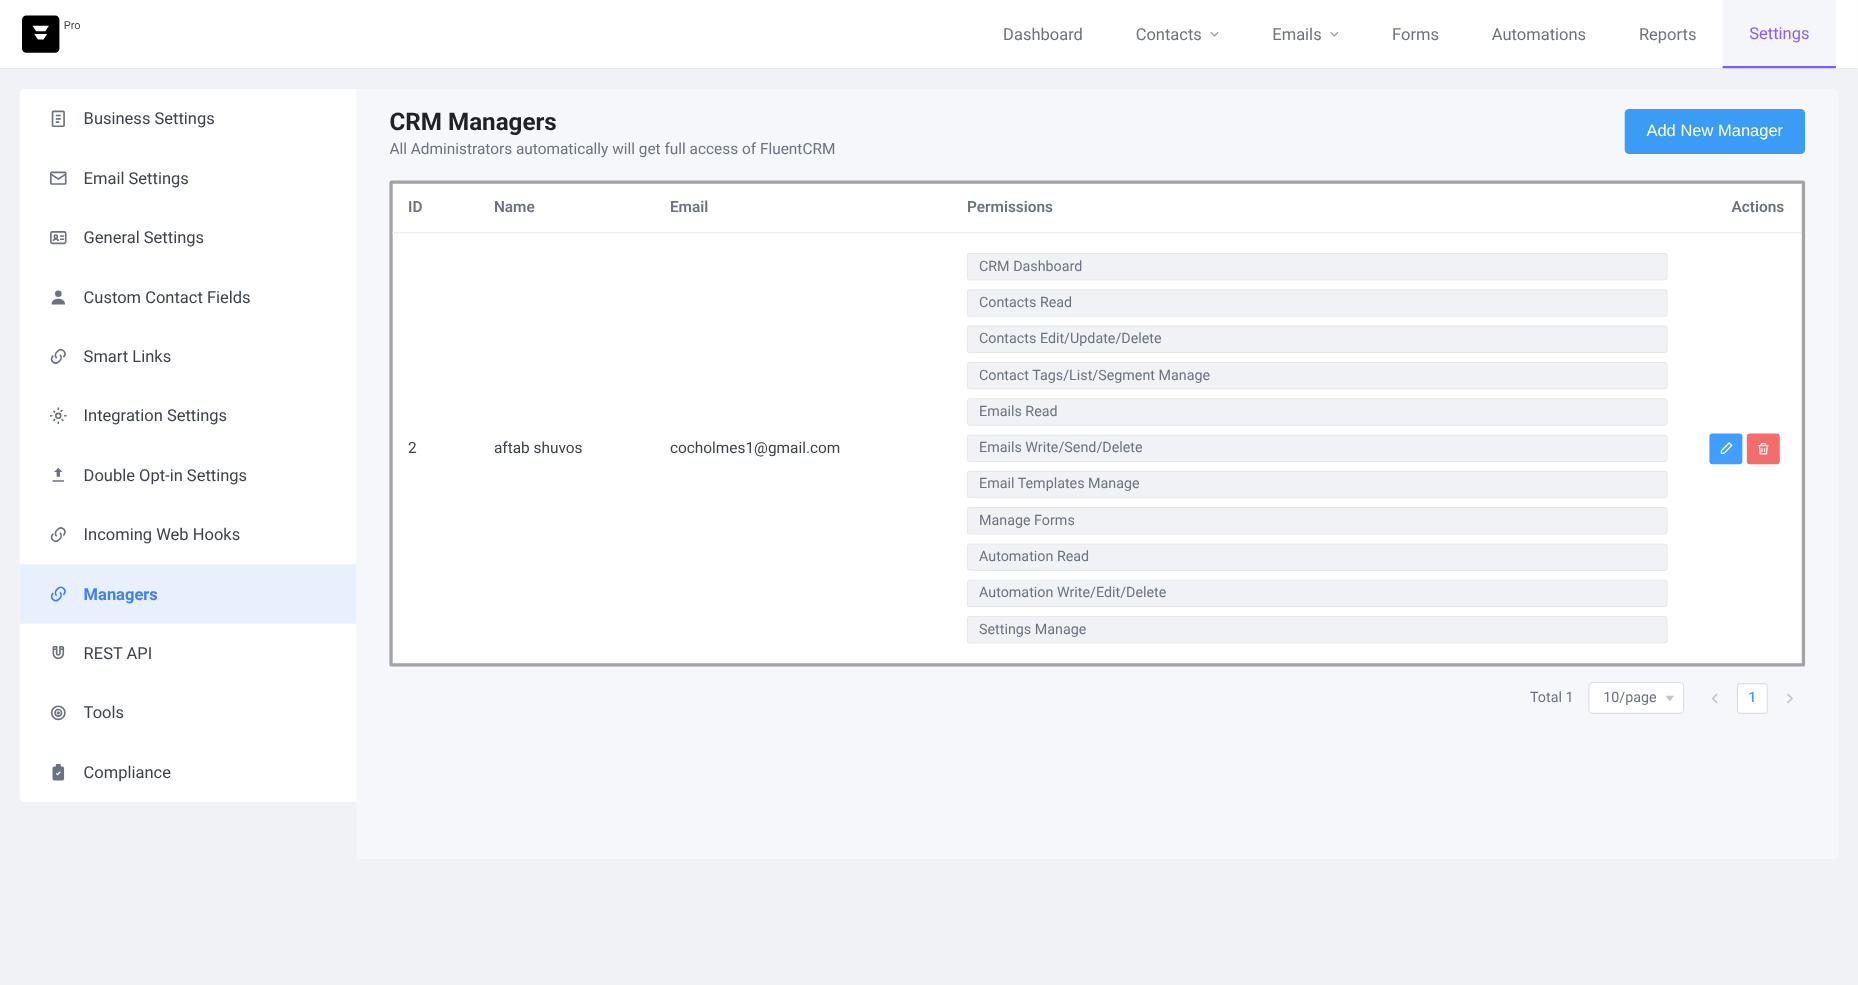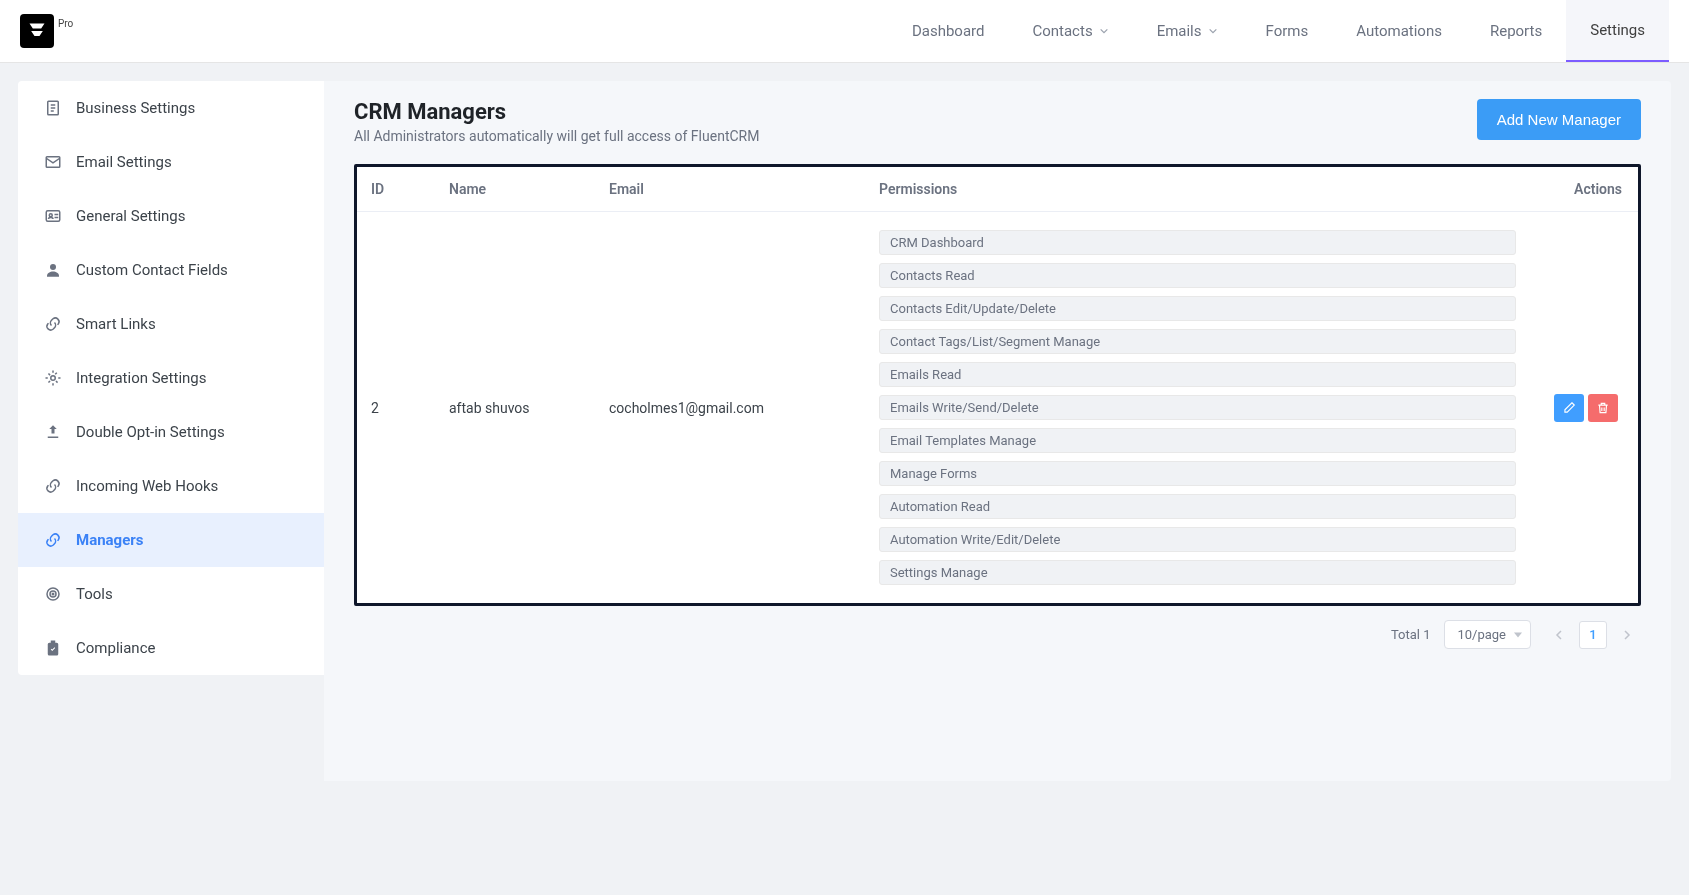--- a/index.html
+++ b/index.html
@@ -50,21 +50,21 @@
     padding: 0 24px;
     color: #6b7280;
     cursor: pointer;
     font-size: 15px;
     gap: 6px;
     height: 100%;
   }
   .topnav-item.active {
     background: #f5f6fa;
     border-bottom: 2px solid #7c5cff;
-    color: #404040;
+    color: #8b5cf6;
   }
   .chevron-down {
     width: 10px; height: 10px;
     display: inline-block;
   }
   .layout {
     display: flex;
     padding: 18px;
     gap: 0;
     align-items: flex-start;
@@ -123,21 +123,21 @@
     color: #fff;
     border: none;
     border-radius: 4px;
     padding: 12px 20px;
     font-size: 15px;
     cursor: pointer;
     font-weight: 500;
   }
   .table-wrap {
     background: #fff;
-    border: 3px solid #0f172a;
+    border: 3px solid #a3a3a3;
     border-radius: 2px;
   }
   table {
     width: 100%;
     border-collapse: collapse;
   }
   th {
     text-align: left;
     padding: 14px 12px;
     font-size: 14px;
@@ -338,20 +338,26 @@
           <path d="M14 10a5 5 0 0 1 0 7l-2 2a5 5 0 0 1-7-7l1-1"></path>
         </svg>
       <span>Incoming Web Hooks</span>
     </div>
     <div class="sidebar-item active">
       <svg class="side-icon" viewBox="0 0 24 24" fill="none" stroke="currentColor" stroke-width="2">
           <path d="M10 14a5 5 0 0 1 0-7l2-2a5 5 0 0 1 7 7l-1 1"></path>
           <path d="M14 10a5 5 0 0 1 0 7l-2 2a5 5 0 0 1-7-7l1-1"></path>
         </svg>
       <span>Managers</span>
+    </div>
+    <div class="sidebar-item">
+      <svg class="side-icon" viewBox="0 0 24 24" fill="none" stroke="currentColor" stroke-width="2">
+          <path d="M6 4v8a6 6 0 0 0 12 0V4M6 4h4v8a2 2 0 0 0 4 0V4h4M6 7h4m4 0h4"></path>
+        </svg>
+      <span>REST API</span>
     </div>
     <div class="sidebar-item">
       <svg class="side-icon" viewBox="0 0 24 24" fill="none" stroke="currentColor" stroke-width="2">
           <circle cx="12" cy="12" r="8"></circle>
           <circle cx="12" cy="12" r="4"></circle>
           <circle cx="12" cy="12" r="1" fill="currentColor"></circle>
         </svg>
       <span>Tools</span>
     </div>
     <div class="sidebar-item">

